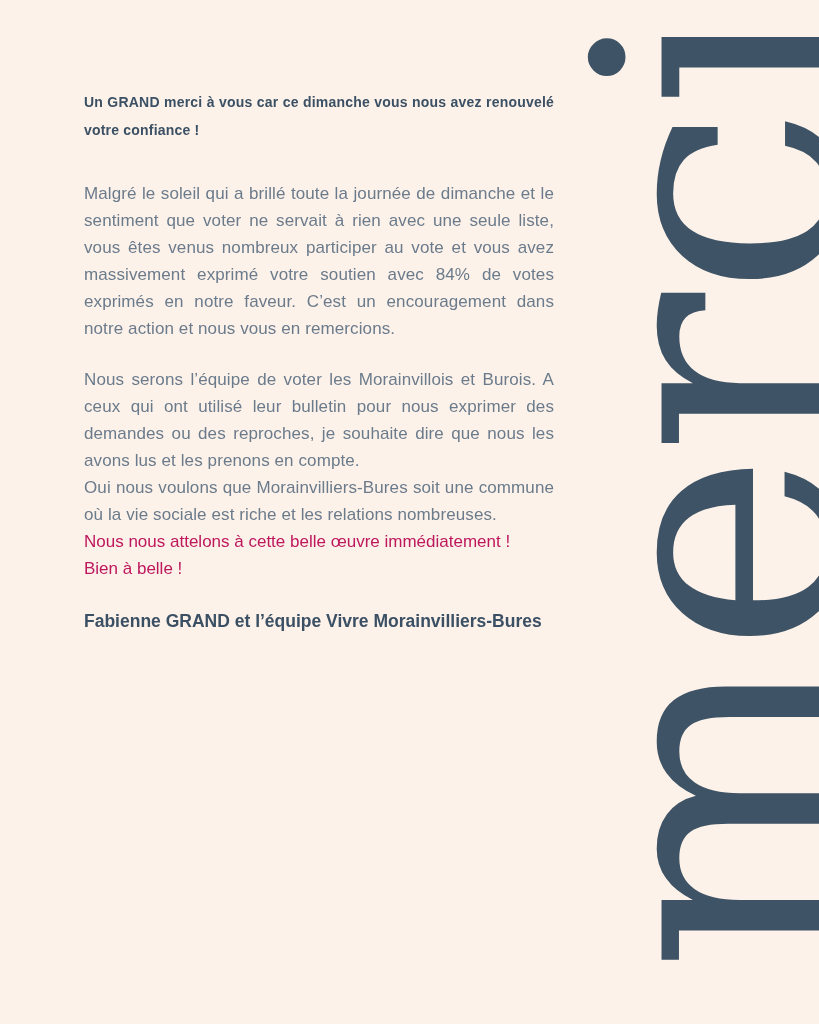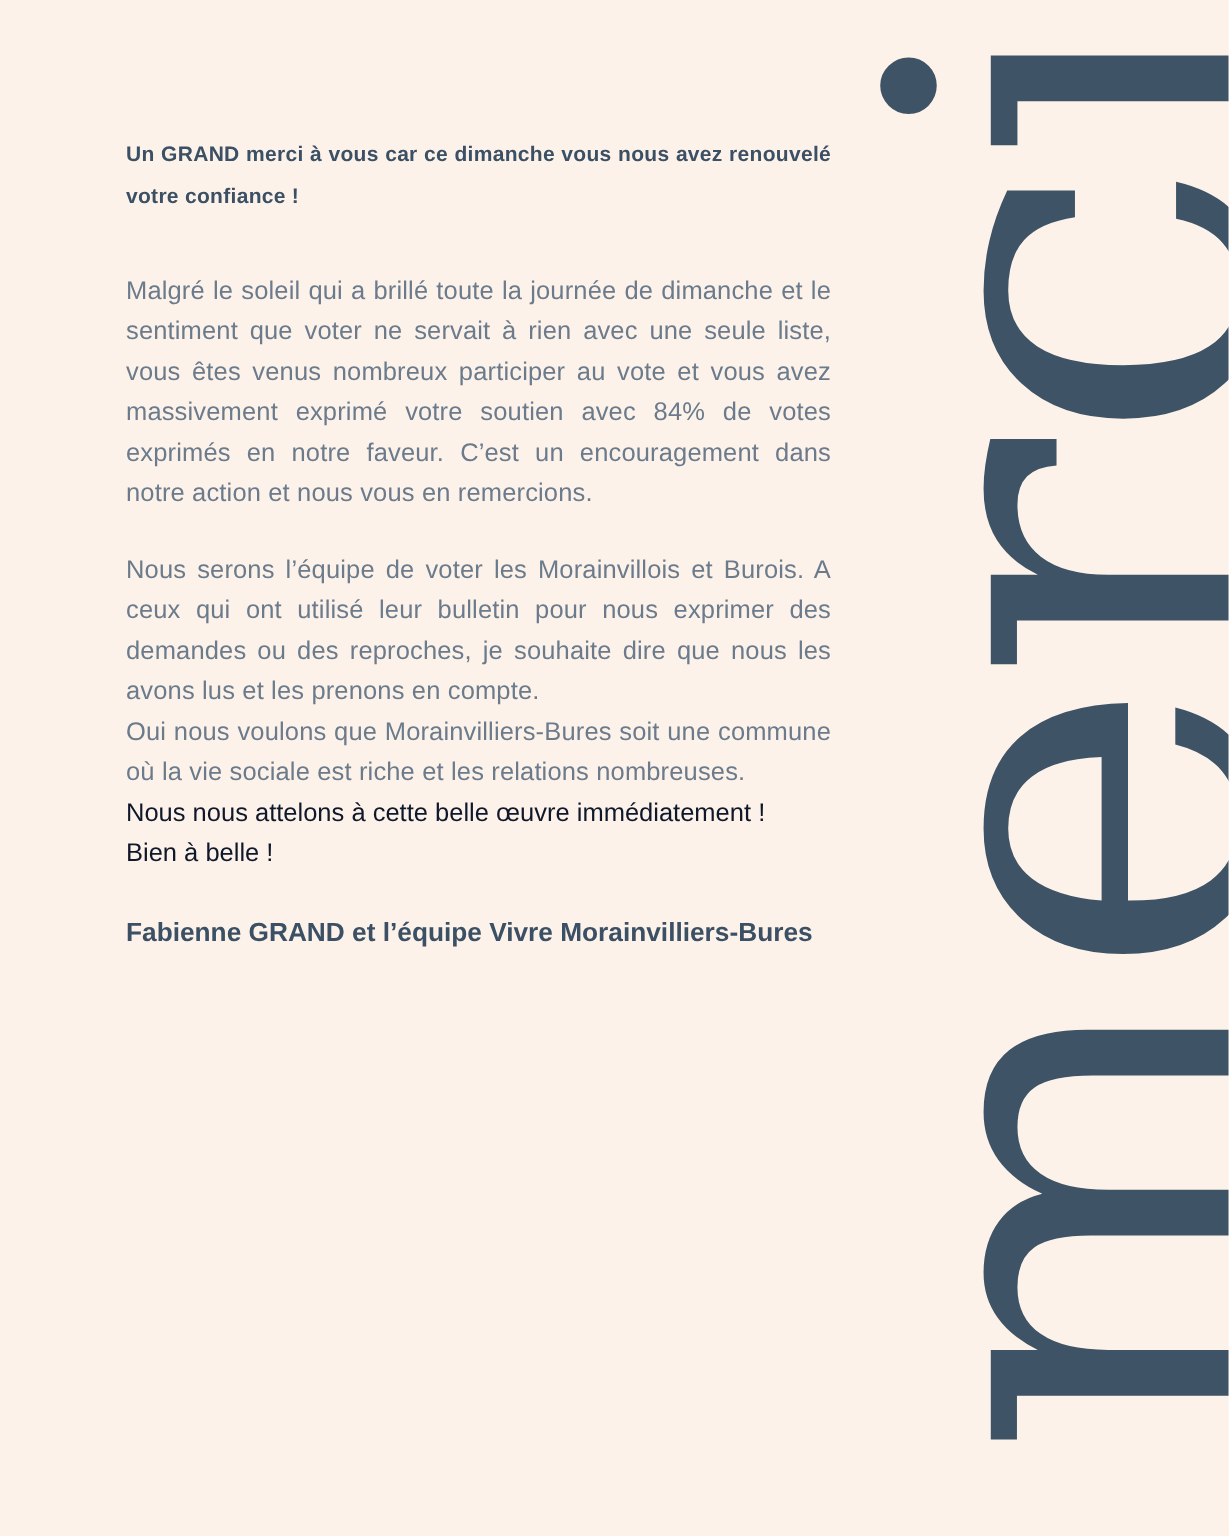--- a/index.html
+++ b/index.html
@@ -38,21 +38,21 @@
     text-align: justify;
     letter-spacing: 0.1px;
   }
   .gap {
     margin-top: 24px;
   }
   .closing-line {
     margin: 0;
     font-size: 17px;
     line-height: 27px;
-    color: #0f172a;
+    color: #be185d;
     text-align: left;
   }
   .signature {
     margin: 26px 0 0 0;
     font-size: 17.5px;
     line-height: 27px;
     font-weight: 700;
     color: #3b5064;
     text-align: left;
   }

